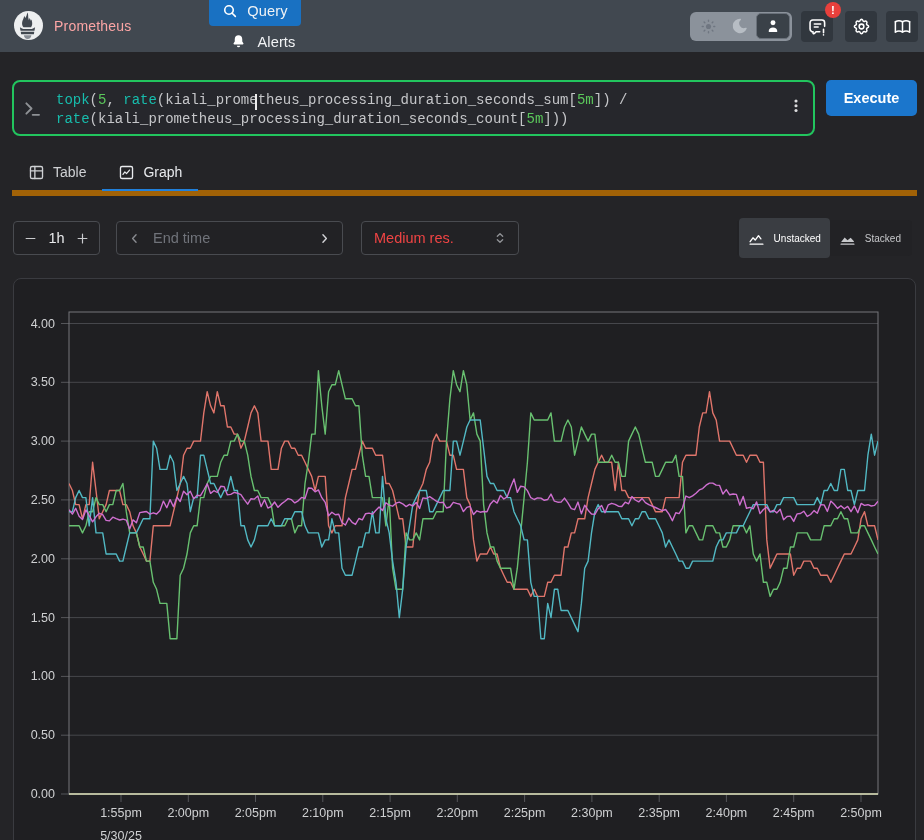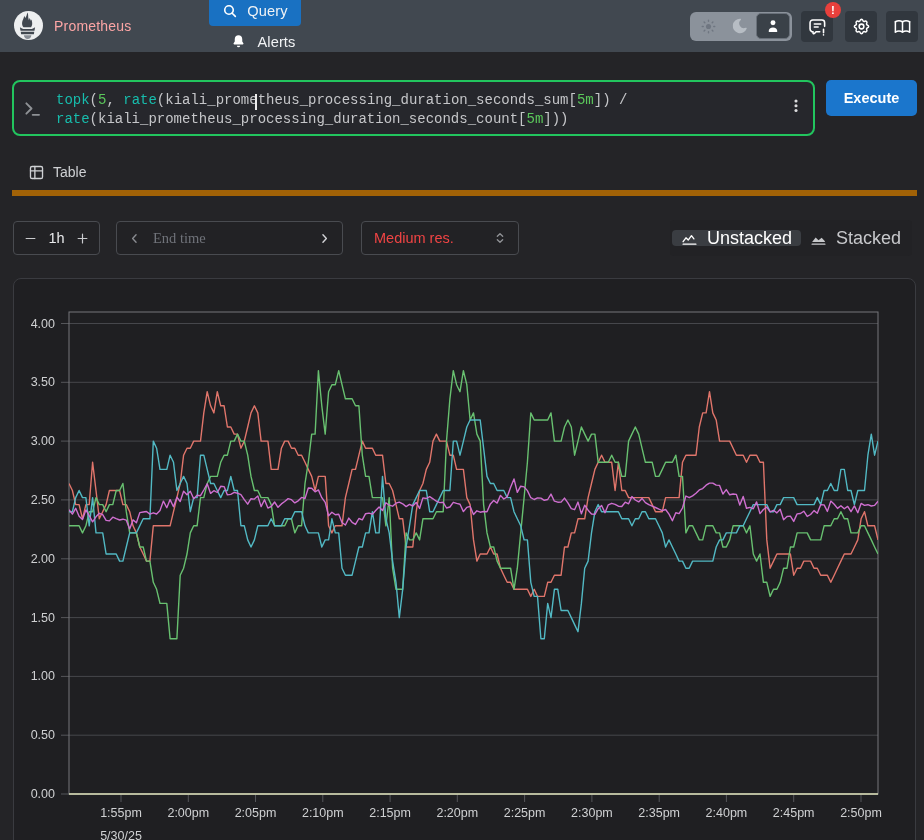--- a/index.html
+++ b/index.html
@@ -46,27 +46,27 @@
   .tab.active::after { content:""; position:absolute; left:0; right:0; bottom:-1px; height:2.5px;
     background:#2180da; }
   
   .ctrls { display:flex; align-items:center; margin-top:24px; height:36px; }
   .grp { height:34px; border:1px solid #494b50; border-radius:4px; background:#222225;
     display:flex; align-items:center; margin-left:1px;gap:8px; }
   .g1 { width:87px; justify-content:space-between; padding:0 9px; }
   .g1 .lab { color:#e9eaec; font-size:14.5px; }
   .g2 { width:227px; margin-left:16px; justify-content:space-between; padding:0 10px; }
   .g2 .ph { color:#70737a; font-size:14.5px; position:absolute; left:36px; }
-  .g2 { position:relative;font-family:Liberation Serif, serif; }
+  .g2 { position:relative; }
   .g3 { width:158px; margin-left:18px; justify-content:space-between; padding:0 10px 0 12px; }
   .g3 .lab { color:#ef4444; font-size:14.5px; }
   .segr { margin-left:auto; margin-right:5px; height:36px; background:#222225; border-radius:4px;
     display:flex; align-items:center; padding:2px; }
-  .segr .s { display:flex; align-items:center; gap:9px; height:16px; padding:0 9px;
-    color:#c7c8cb; font-size:18px; border-radius:4px; }
+  .segr .s { display:flex; align-items:center; gap:9px; height:40px; padding:0 9px;
+    color:#c7c8cb; font-size:10px; border-radius:4px; }
   .segr .s.on { padding:0 9px; }
   .segr .s.on { background:#3a3d42; color:#fff; }
   
   .card { margin-top:22px; margin-left:1px; margin-right:1px; height:580px; background:#1f1f22;
     border:1px solid #3a3b40; border-radius:8px; overflow:hidden; }
 </style></head>
 <body>
 <div class="hdr">
   <svg class="logo" viewBox="0 0 29 29">
     <circle cx="14.5" cy="14.5" r="14.5" fill="#edeff0"></circle>
@@ -156,20 +156,26 @@
     </div>
     <div class="exec">Execute</div>
   </div>
   <div class="tabs">
     <div class="tab">
       <svg width="17" height="17" viewBox="0 0 24 24" fill="none" stroke="#cfd1d4" stroke-width="1.9" stroke-linecap="round">
           <rect x="3.5" y="3.5" width="17" height="17" rx="2.2"></rect>
           <path d="M3.5 9.7h17M9.7 3.5v17"></path>
         </svg>
       Table</div>
+    <div class="tab active">
+      <svg width="17" height="17" viewBox="0 0 24 24" fill="none" stroke="#e9ebee" stroke-width="1.9" stroke-linecap="round" stroke-linejoin="round">
+          <rect x="3.5" y="3.5" width="17" height="17" rx="2.2"></rect>
+          <path d="M7 14.8l2.7-3.6 2.3 2.3 4.3-5" stroke-width="1.7"></path>
+        </svg>
+      Graph</div>
   </div>
   <div class="ctrls">
     <div class="grp g1">
       <svg width="15" height="15" viewBox="0 0 24 24" stroke="#c9cacd" stroke-width="1.9" stroke-linecap="round">
           <path d="M5 12h14"></path>
         </svg>
       <span class="lab">1h</span>
       <svg width="15" height="15" viewBox="0 0 24 24" stroke="#c9cacd" stroke-width="1.9" stroke-linecap="round">
           <path d="M5 12h14M12 5v14"></path>
         </svg>

